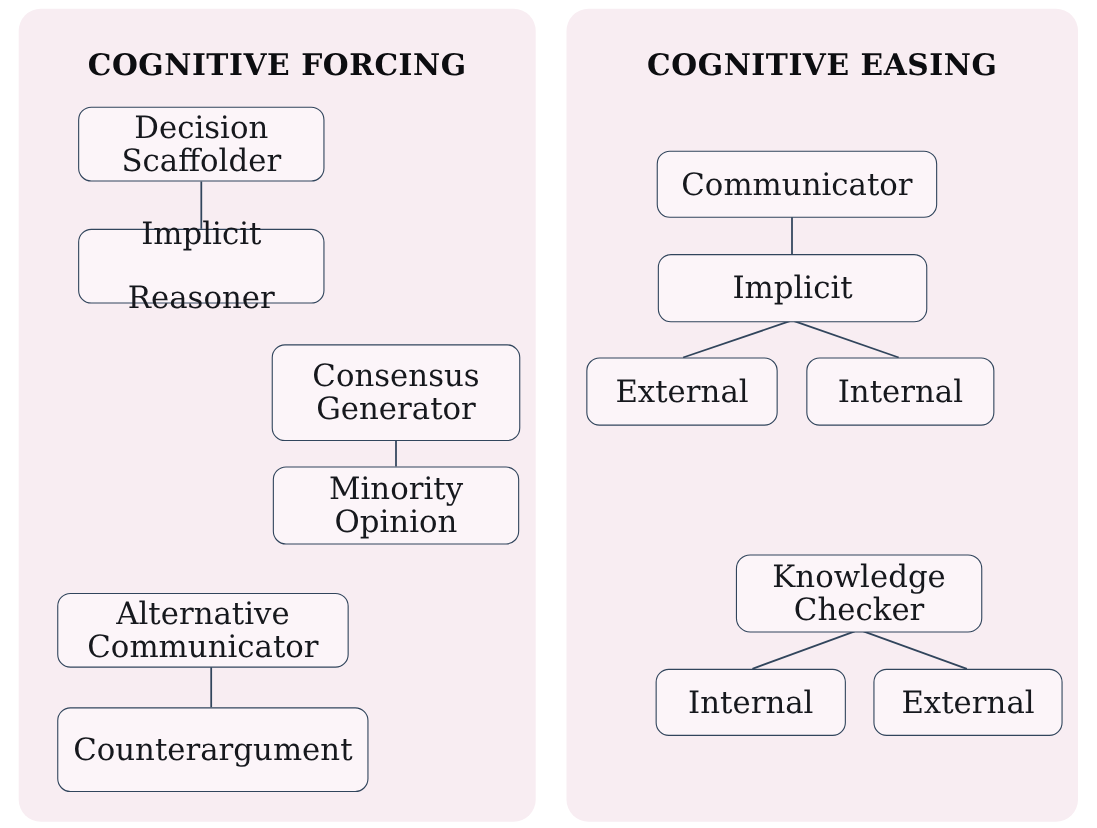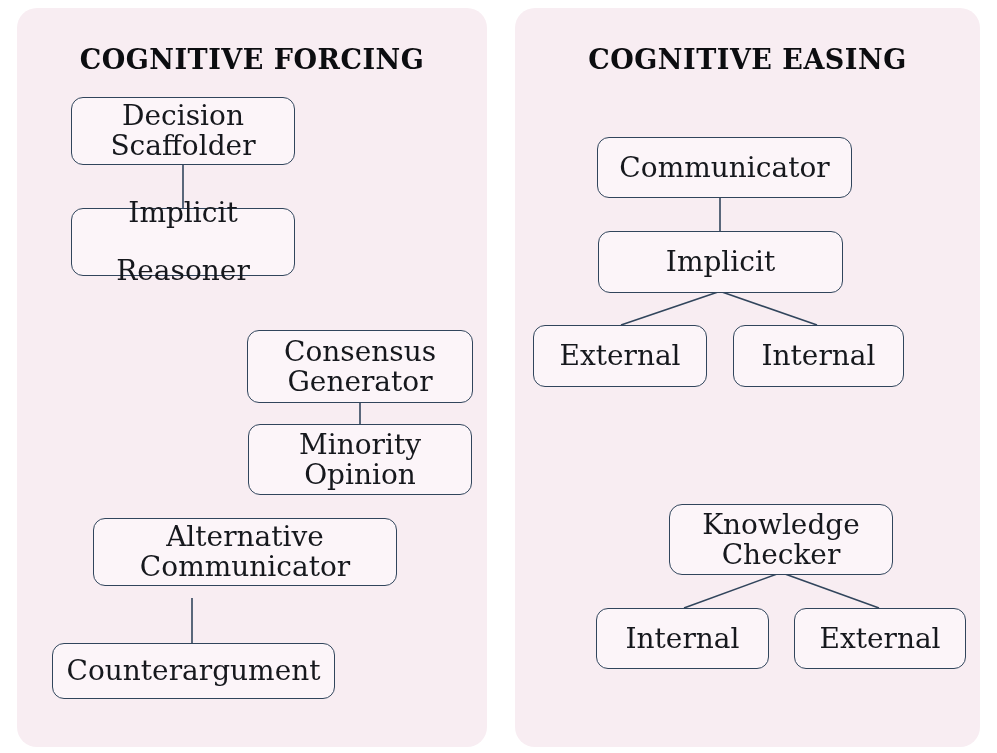--- a/index.html
+++ b/index.html
@@ -94,36 +94,36 @@
   <div class="node" style="left:71px; top:97px; width:224px; height:68px;">
     <span class="nl">Decision</span>
     <span class="nl">Scaffolder</span>
   </div>
 
   <div class="node" style="left:71px; top:208px; width:224px; height:68px;gap:28px;">
     <span class="nl">Implicit</span>
     <span class="nl">Reasoner</span>
   </div>
 
-  <div class="node" style="left:247px; top:330px; width:226px; height:73px;">
+  <div class="node" style="left:247px; top:313px; width:226px; height:88px;">
     <span class="nl">Consensus</span>
     <span class="nl">Generator</span>
   </div>
 
   <div class="node" style="left:248px; top:424px; width:224px; height:71px;align-items:center;">
     <span class="nl">Minority</span>
     <span class="nl">Opinion</span>
   </div>
 
-  <div class="node" style="left:52px; top:518px; width:304px; height:68px;margin-left:41px;">
+  <div class="node" style="left:52px; top:539px; width:265px; height:68px;">
     <span class="nl">Alternative</span>
     <span class="nl">Communicator</span>
   </div>
 
-  <div class="node" style="left:52px; top:643px; width:283px; height:56px;">
+  <div class="node" style="left:52px; top:643px; width:283px; height:77px;">
     <span class="nl">Counterargument</span>
   </div>
 
   <div class="node" style="left:597px; top:137px; width:255px; height:61px;">
     <span class="nl">Communicator</span>
   </div>
 
   <div class="node" style="left:598px; top:231px; width:245px; height:62px;">
     <span class="nl">Implicit</span>
   </div>

